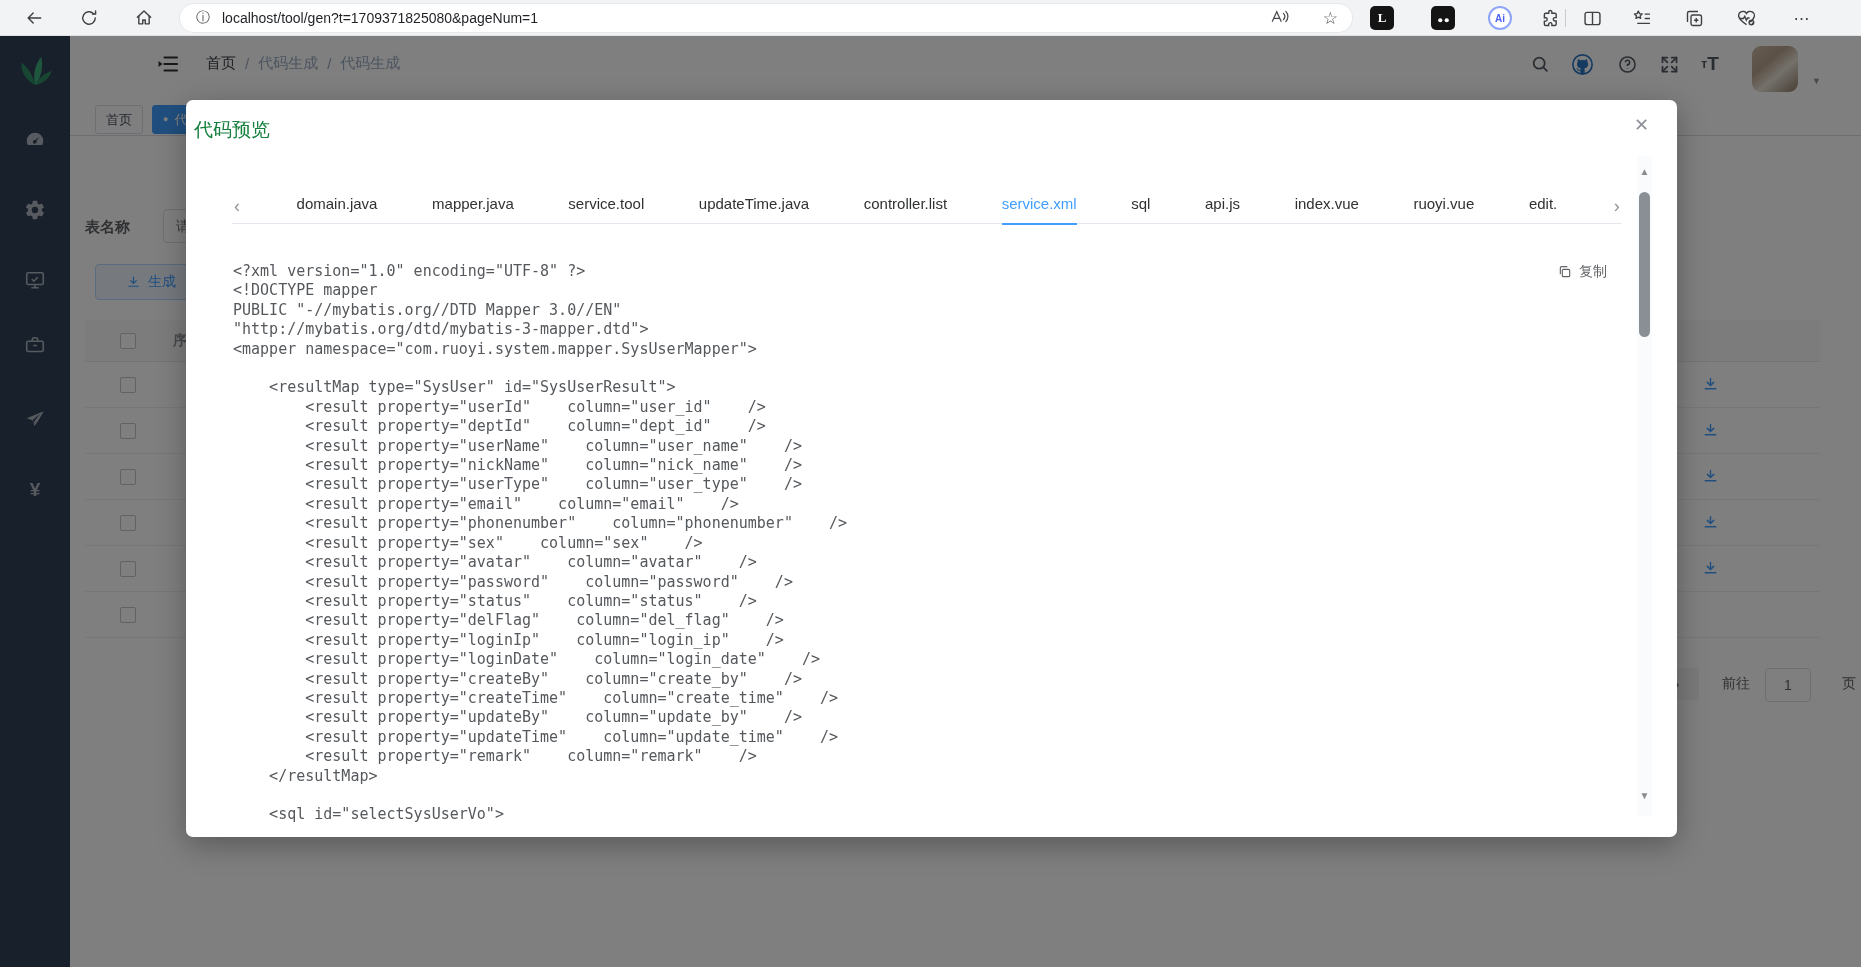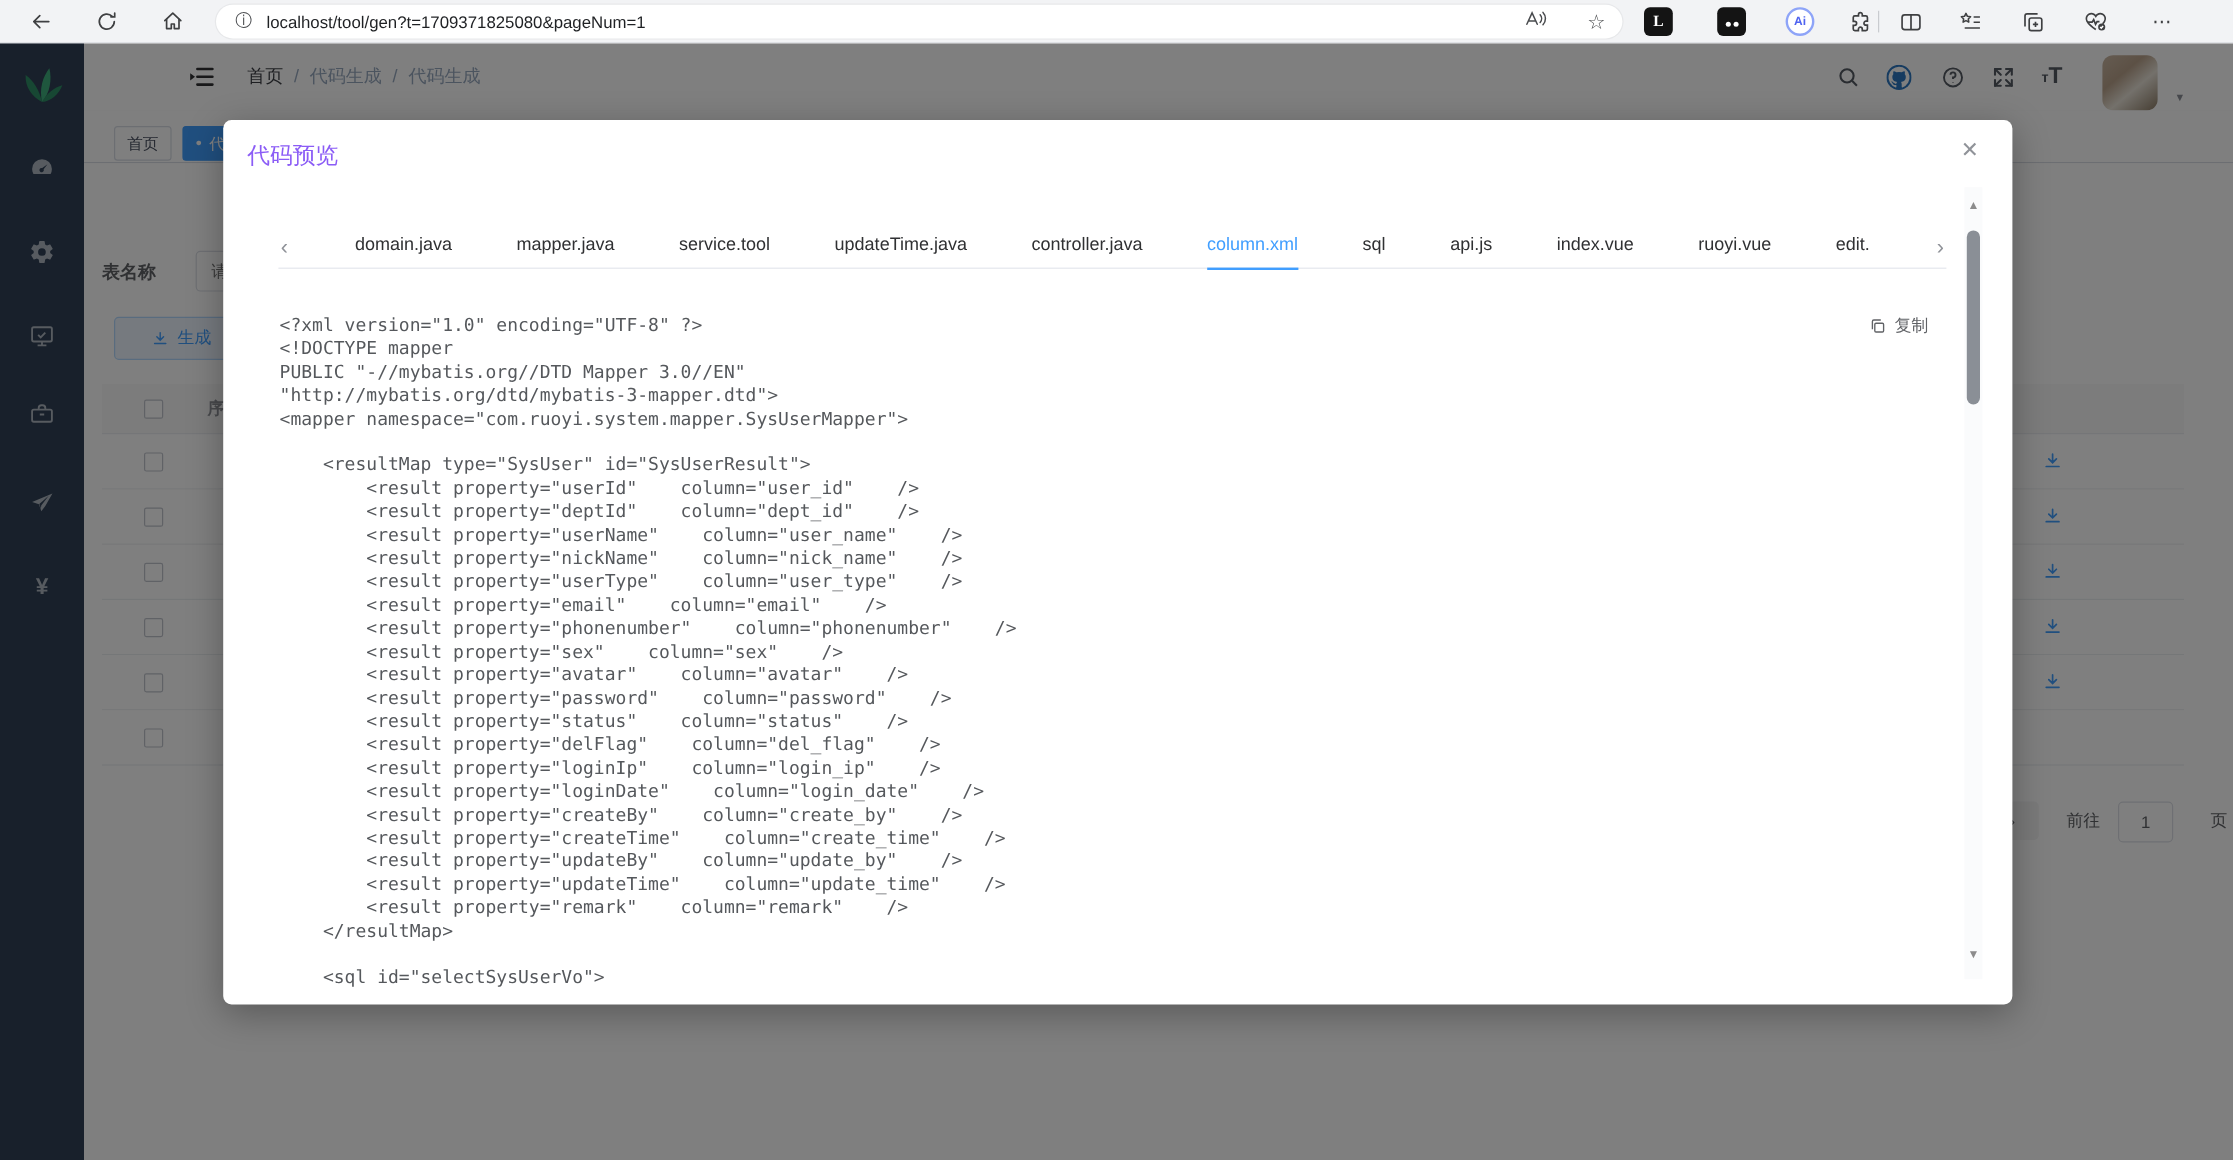--- a/index.html
+++ b/index.html
@@ -82,21 +82,21 @@
   .pager-goto { position:absolute; left:1652px; top:539px; font-size:14px; color:#606266; }
   .pager-input { position:absolute; left:1695px; top:532px; width:46px; height:34px; border:1px solid #dcdfe6;
     border-radius:4px; text-align:center; font-size:14px; color:#606266; outline:none; }
   .pager-unit { position:absolute; left:1772px; top:539px; font-size:14px; color:#606266; }
 
   .overlay { position:absolute; left:0; top:0; width:1861px; height:931px; background:rgba(0,0,0,.5); z-index:10; }
 
   
   .modal { position:absolute; left:186px; top:64px; width:1491px; height:737px; background:#fff;
     border-radius:7px; z-index:20; box-shadow:0 8px 30px rgba(0,0,0,.3); }
-  .modal-title { position:absolute; left:20px; top:17px; font-size:19px; color:#8b5cf6;text-align:right; }
+  .modal-title { position:absolute; left:8px; top:17px; font-size:19px; color:#15803d;text-align:right; }
   .modal-close { position:absolute; left:1448px; top:14px; font-size:18px; color:#909399; cursor:pointer; }
   .tabbar { position:absolute; left:46px; top:88px; width:1390px; height:36px;
     border-bottom:1px solid #e4e7ed; display:flex; align-items:center; justify-content:space-between; }
   .tab-arrow { color:#909399; font-size:18px; line-height:1; cursor:pointer; padding:0 2px; }
   .tab { position:relative; font-size:15px; color:#303133; height:36px; line-height:32px; cursor:pointer; white-space:nowrap; }
   .tab.active { color:#409EFF; }
   .tab.active::after { content:""; position:absolute; left:0; right:0; bottom:-1px; height:2px; background:#409EFF; }
   .copy-btn { position:absolute; left:1371px; top:163px; display:flex; align-items:center; gap:6px;
     color:#606266; font-size:14px; cursor:pointer; }
   .copy-btn svg { width:16px; height:16px; }
@@ -353,22 +353,22 @@
     <div class="modal">
       <div class="modal-title">代码预览</div>
       <div class="modal-close">✕</div>
 
       <div class="tabbar">
         <span class="tab-arrow">‹</span>
         <span class="tab">domain.java</span>
         <span class="tab">mapper.java</span>
         <span class="tab">service.tool</span>
         <span class="tab">updateTime.java</span>
-        <span class="tab">controller.java</span>
-        <span class="tab active">column.xml</span>
+        <span class="tab">controller.list</span>
+        <span class="tab active">service.xml</span>
         <span class="tab">sql</span>
         <span class="tab">api.js</span>
         <span class="tab">index.vue</span>
         <span class="tab">ruoyi.vue</span>
         <span class="tab">edit.</span>
         <span class="tab-arrow">›</span>
       </div>
 
       <div class="copy-btn">
         <svg viewBox="0 0 24 24" fill="none" stroke="currentColor" stroke-width="1.7">

